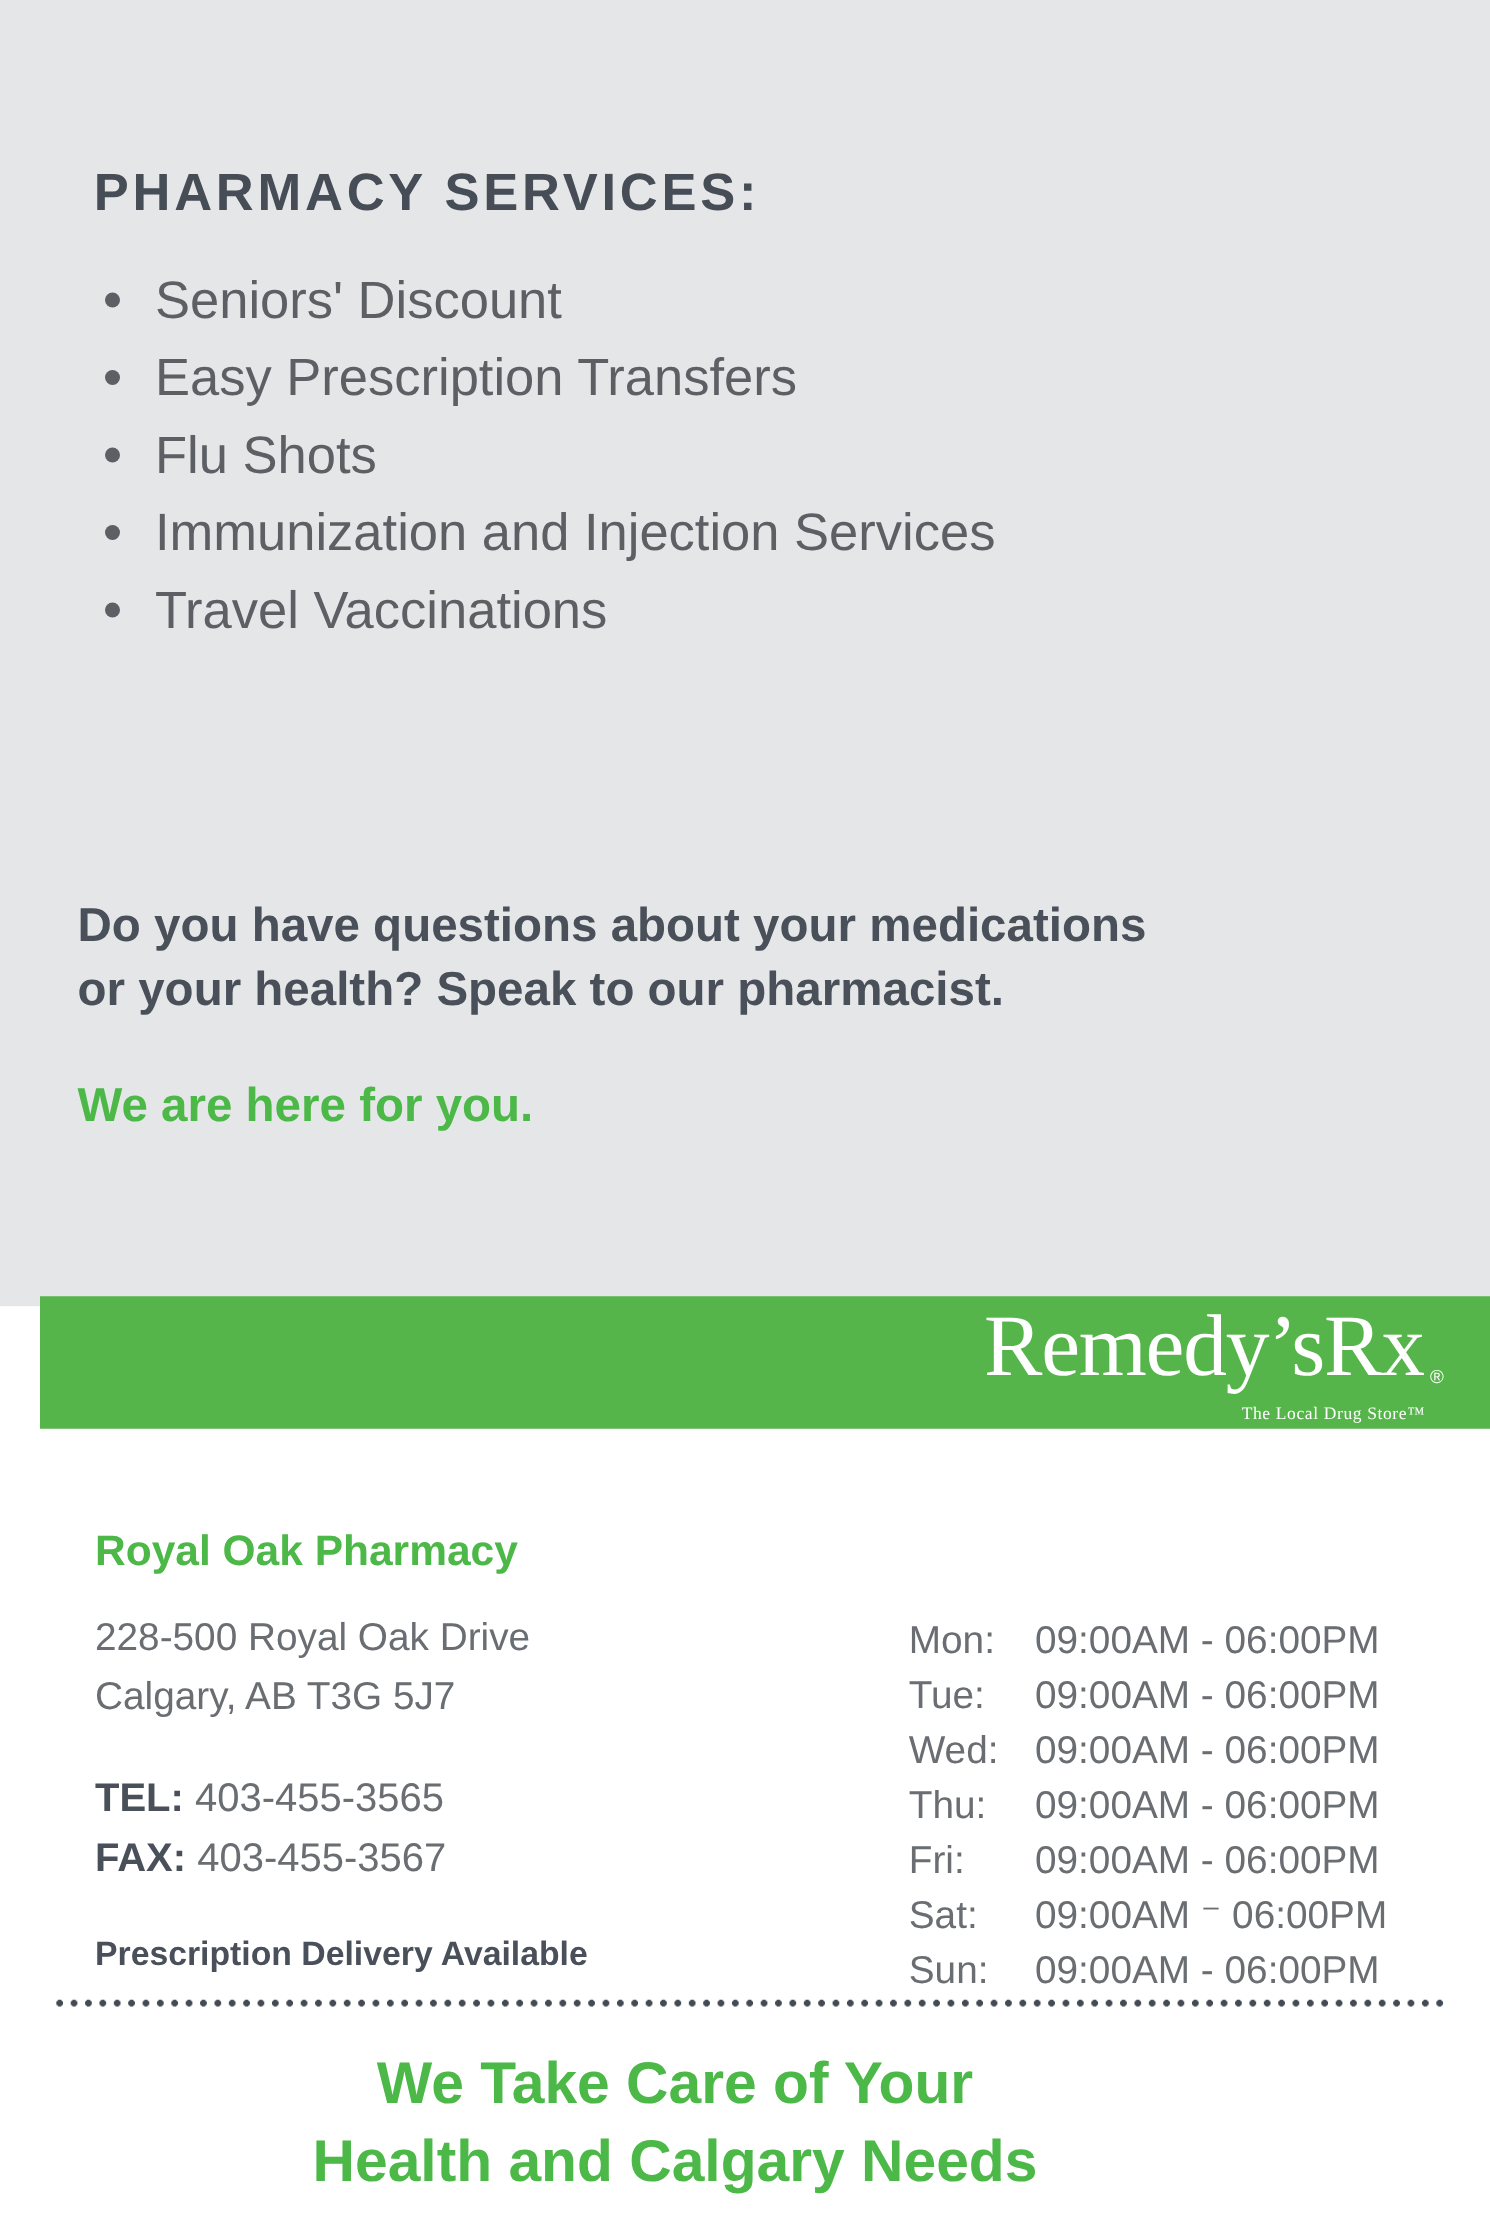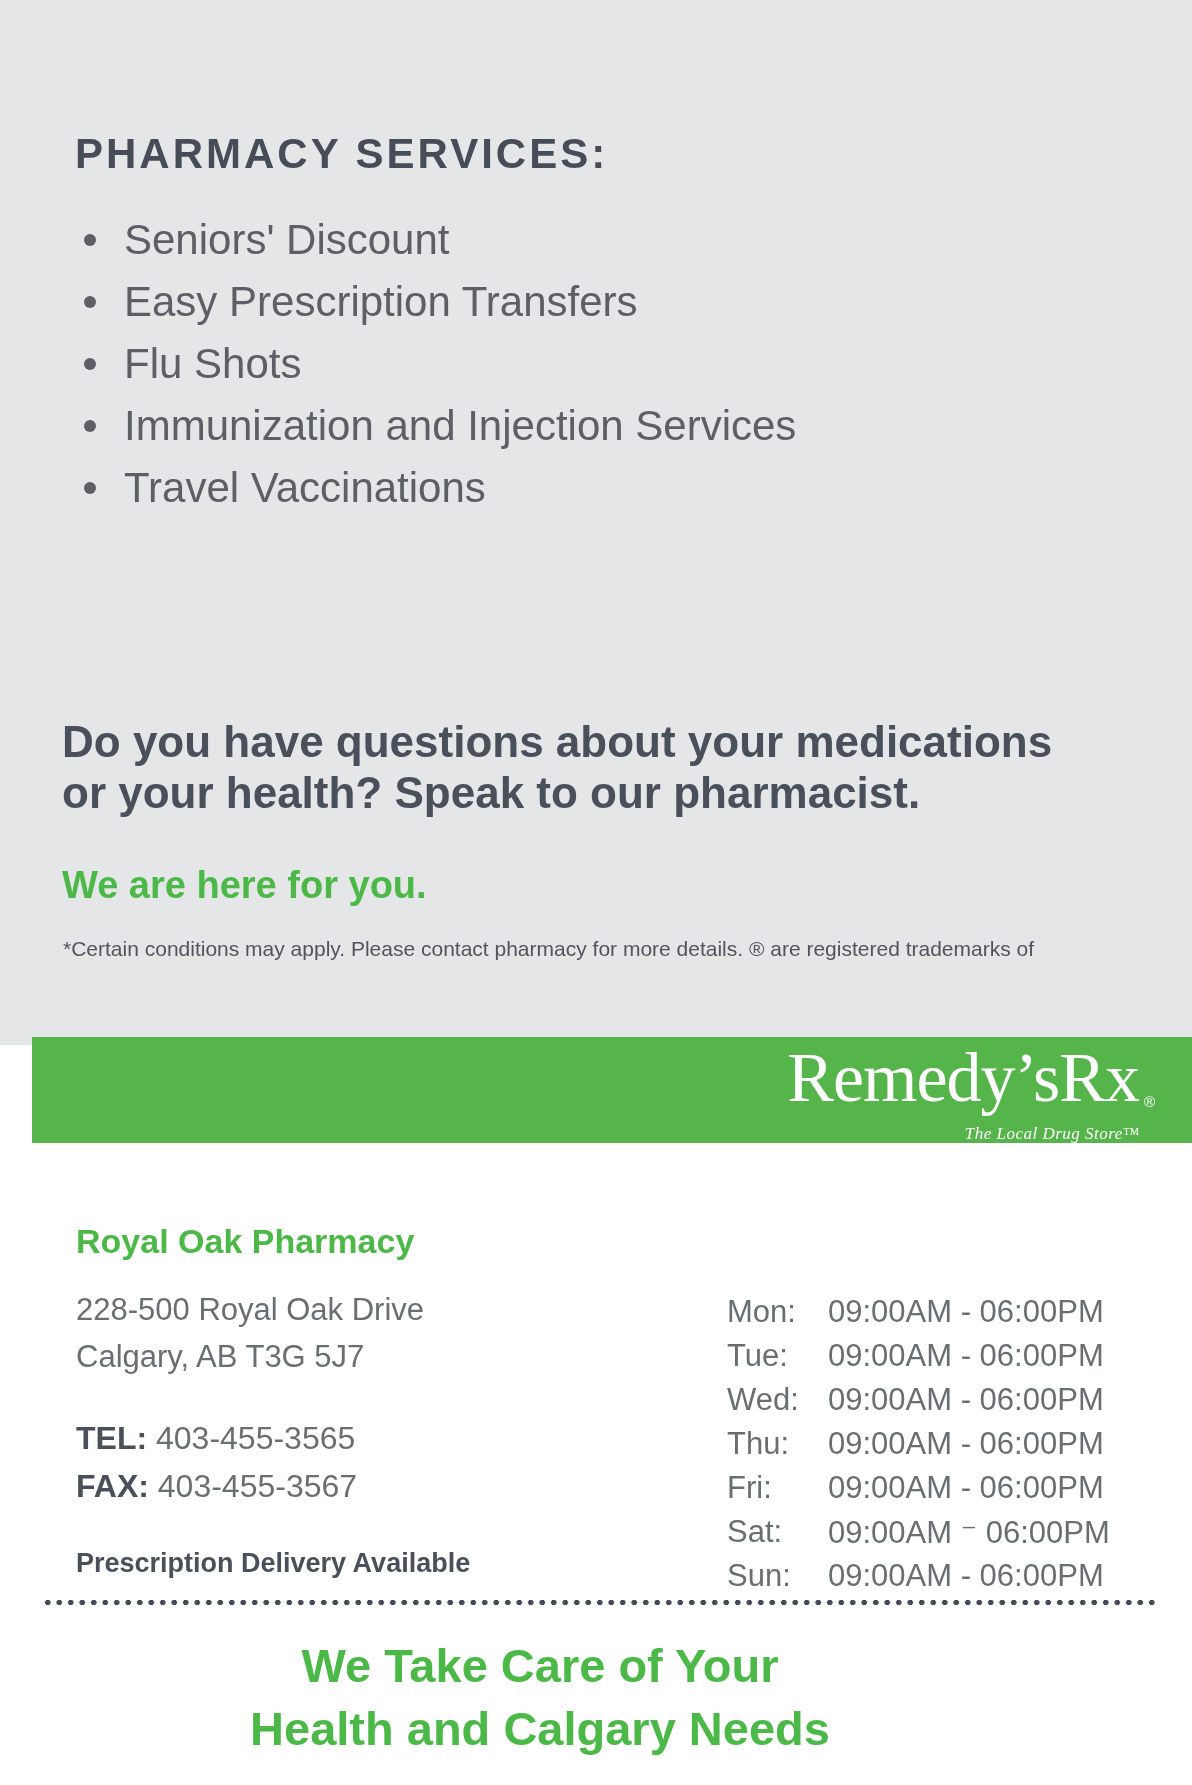--- a/index.html
+++ b/index.html
@@ -27,21 +27,21 @@
   .services-list li {
     display:flex; align-items:center;
     height:62px; font-size:42px; color:#5c6065;
   }
   .services-list .dot {
     width:12px; height:12px; border-radius:50%;
     background:#5c6065; margin-right:28px; flex:0 0 auto;
   }
   .question {
     position:absolute; left:62px; top:716px;
-    font-size:44px; font-weight:bold; line-height:51px; color:#4a505a;
+    font-size:38px; font-weight:bold; line-height:51px; color:#4a505a;
   }
   .here-for-you {
     position:absolute; left:62px; top:864px;
     font-size:38px; font-weight:bold; color:#4cb848;
   }
   .disclaimer {
     position:absolute; left:63px; top:931px;
     font-size:21px; line-height:35px; color:#50555c;
   }
 
@@ -55,21 +55,21 @@
     position:absolute; top:3px; right:70px;
     display:flex; flex-direction:column; align-items:flex-end;
     color:#ffffff; font-family:"Liberation Serif","DejaVu Serif",serif;
   }
   .logo-main { font-size:70px; line-height:76px; letter-spacing:-1px; }
   .logo-main .reg {
     display:inline-block; font-size:15px; font-family:"Liberation Sans",sans-serif;
     vertical-align:baseline; position:relative; top:6px; margin-left:5px;
   }
   .logo-tagline {
-    font-size:17px; letter-spacing:0.5px; margin-top:-10px; padding-right:14px;font-style:italic;
+    font-size:14px; letter-spacing:0.5px; margin-top:-10px; padding-right:14px;
   }
 
   
   .store-name {
     position:absolute; left:76px; top:1222px;
     font-size:34px; font-weight:bold; color:#4cb848;
   }
   .address {
     position:absolute; left:76px; top:1286px;
     font-size:31px; line-height:47px; color:#6a6e72;
@@ -142,21 +142,20 @@
     </ul>
 
     <div class="question">
       <div>Do you have questions about your medications</div>
       <div>or your health? Speak to our pharmacist.</div>
     </div>
 
     <div class="here-for-you">We are here for you.</div>
 
     <div class="disclaimer">
-      <div>*Certain conditions may apply. Please contact pharmacy for more details. ® are registered trademarks of</div>
     </div>
   </section>
 
   <section class="banner">
     <div class="logo">
       <div class="logo-main">
         <span>Remedy’sRx</span><span class="reg">®</span>
       </div>
       <div class="logo-tagline">The Local Drug Store™</div>
     </div>

